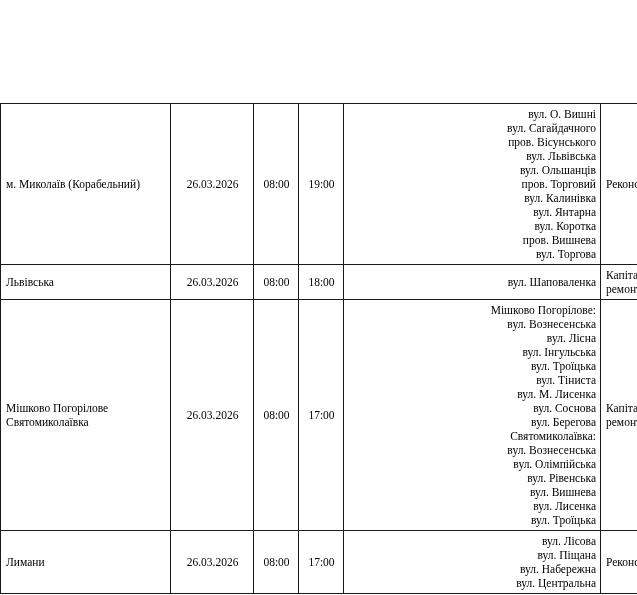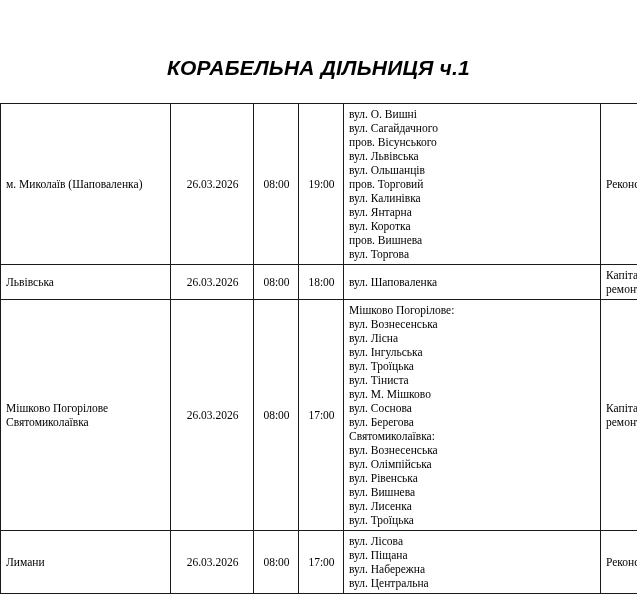--- a/index.html
+++ b/index.html
@@ -50,44 +50,43 @@
   table.outage-table td {
     border: 1px solid #1a1a1a;
     vertical-align: middle;
     padding: 3px 4px 3px 5px;
     word-wrap: break-word;
   }
   td.c-locality { width: 160px; }
   td.c-date     { width: 73px;  text-align: center; white-space: nowrap; }
   td.c-start    { width: 35px;  text-align: center; white-space: nowrap; }
   td.c-end      { width: 35px;  text-align: center; white-space: nowrap; }
-  td.c-streets  { width: 247px; vertical-align: top; padding-top: 4px; padding-bottom: 4px; }
+  td.c-streets  { width: 247px; vertical-align: top; padding-top: 4px; padding-bottom: 4px; text-align: right; }
   td.c-type     { width: 87px;  }
   .street-line {
     display: block;
     white-space: nowrap;
   }
   .street-line.group {
     font-weight: normal;
   }
   .loc-line { display: block; }
 </style>
 </head>
 <body>
 
 <div class="page">
 
-  <div class="doc-title">КОРАБЕЛЬНА ДІЛЬНИЦЯ ч.1</div>
 
   <div class="table-wrap">
     <table class="outage-table">
       <tbody>
           <tr>
             <td class="c-locality">
-              <span class="loc-line">м. Миколаїв (Шаповаленка)</span>
+              <span class="loc-line">м. Миколаїв (Корабельний)</span>
             </td>
             <td class="c-date">26.03.2026</td>
             <td class="c-start">08:00</td>
             <td class="c-end">19:00</td>
             <td class="c-streets">
               <span class="street-line">вул. О. Вишні</span>
               <span class="street-line">вул. Сагайдачного</span>
               <span class="street-line">пров. Вісунського</span>
               <span class="street-line">вул. Львівська</span>
               <span class="street-line">вул. Ольшанців</span>
@@ -120,21 +119,21 @@
             <td class="c-date">26.03.2026</td>
             <td class="c-start">08:00</td>
             <td class="c-end">17:00</td>
             <td class="c-streets">
               <span class="street-line group">Мішково Погорілове:</span>
               <span class="street-line">вул. Вознесенська</span>
               <span class="street-line">вул. Лісна</span>
               <span class="street-line">вул. Інгульська</span>
               <span class="street-line">вул. Троїцька</span>
               <span class="street-line">вул. Тіниста</span>
-              <span class="street-line">вул. М. Мішково</span>
+              <span class="street-line">вул. М. Лисенка</span>
               <span class="street-line">вул. Соснова</span>
               <span class="street-line">вул. Берегова</span>
               <span class="street-line group">Святомиколаївка:</span>
               <span class="street-line">вул. Вознесенська</span>
               <span class="street-line">вул. Олімпійська</span>
               <span class="street-line">вул. Рівенська</span>
               <span class="street-line">вул. Вишнева</span>
               <span class="street-line">вул. Лисенка</span>
               <span class="street-line">вул. Троїцька</span>
             </td>

